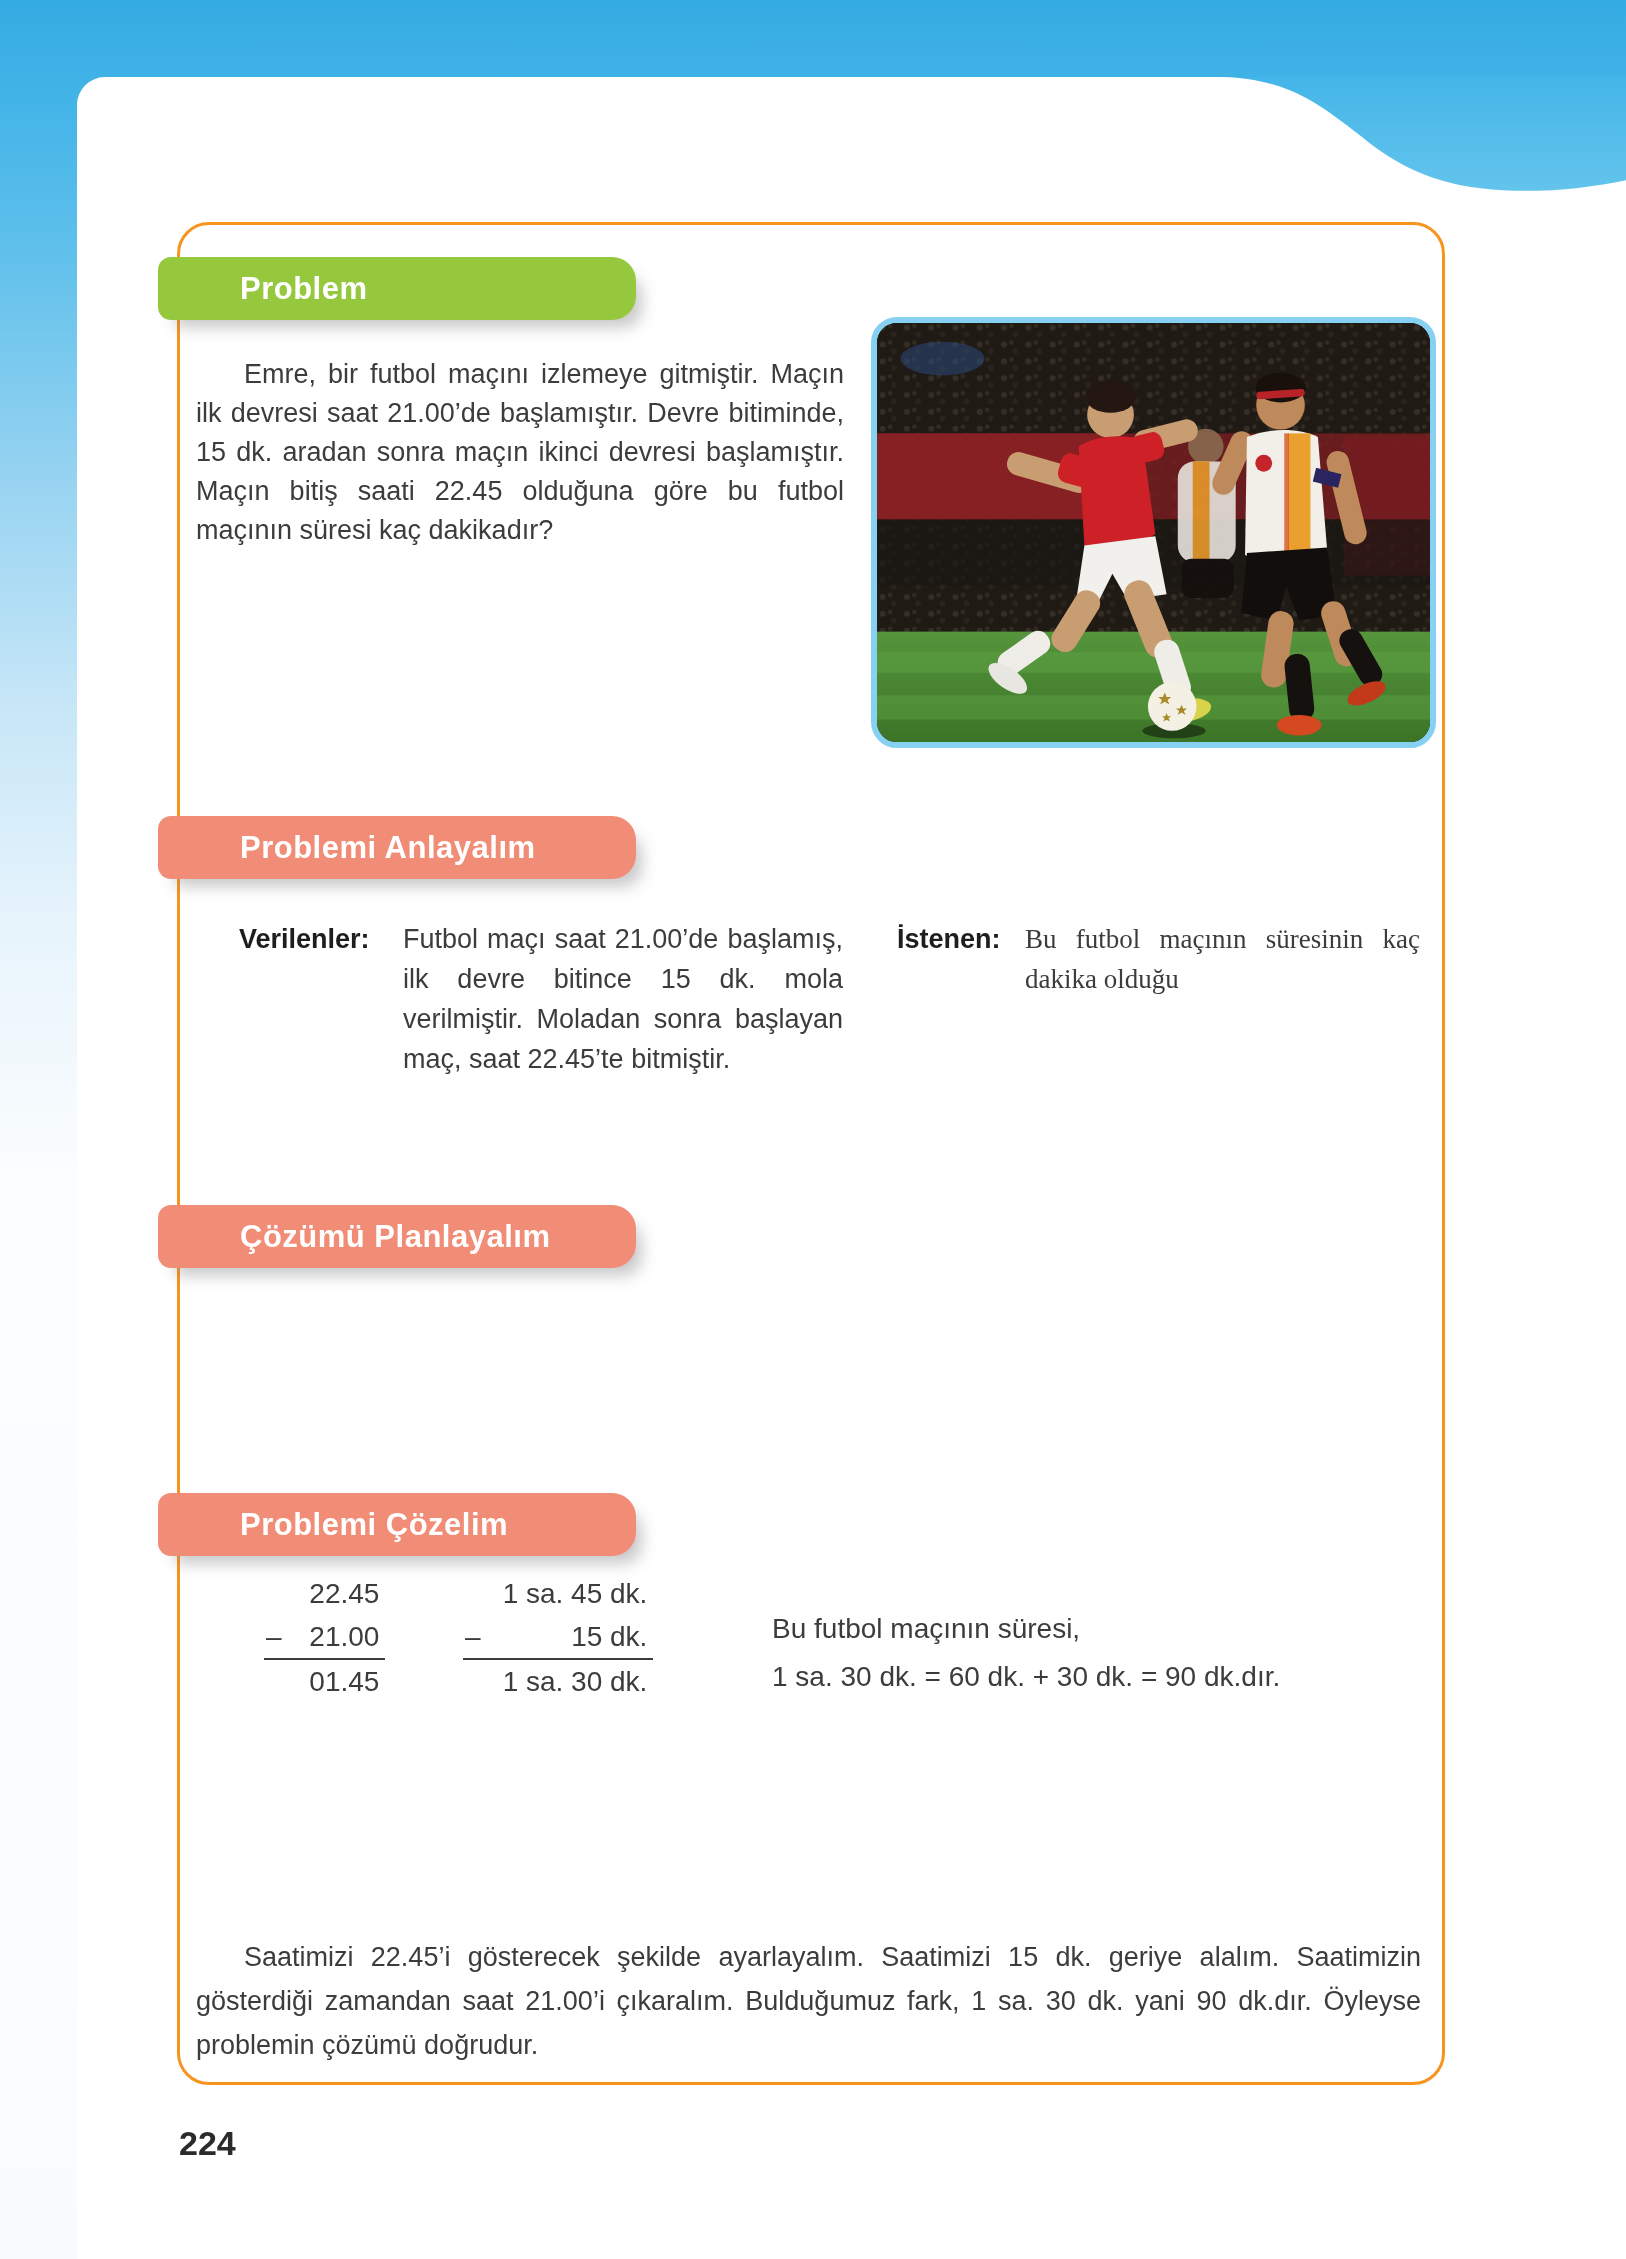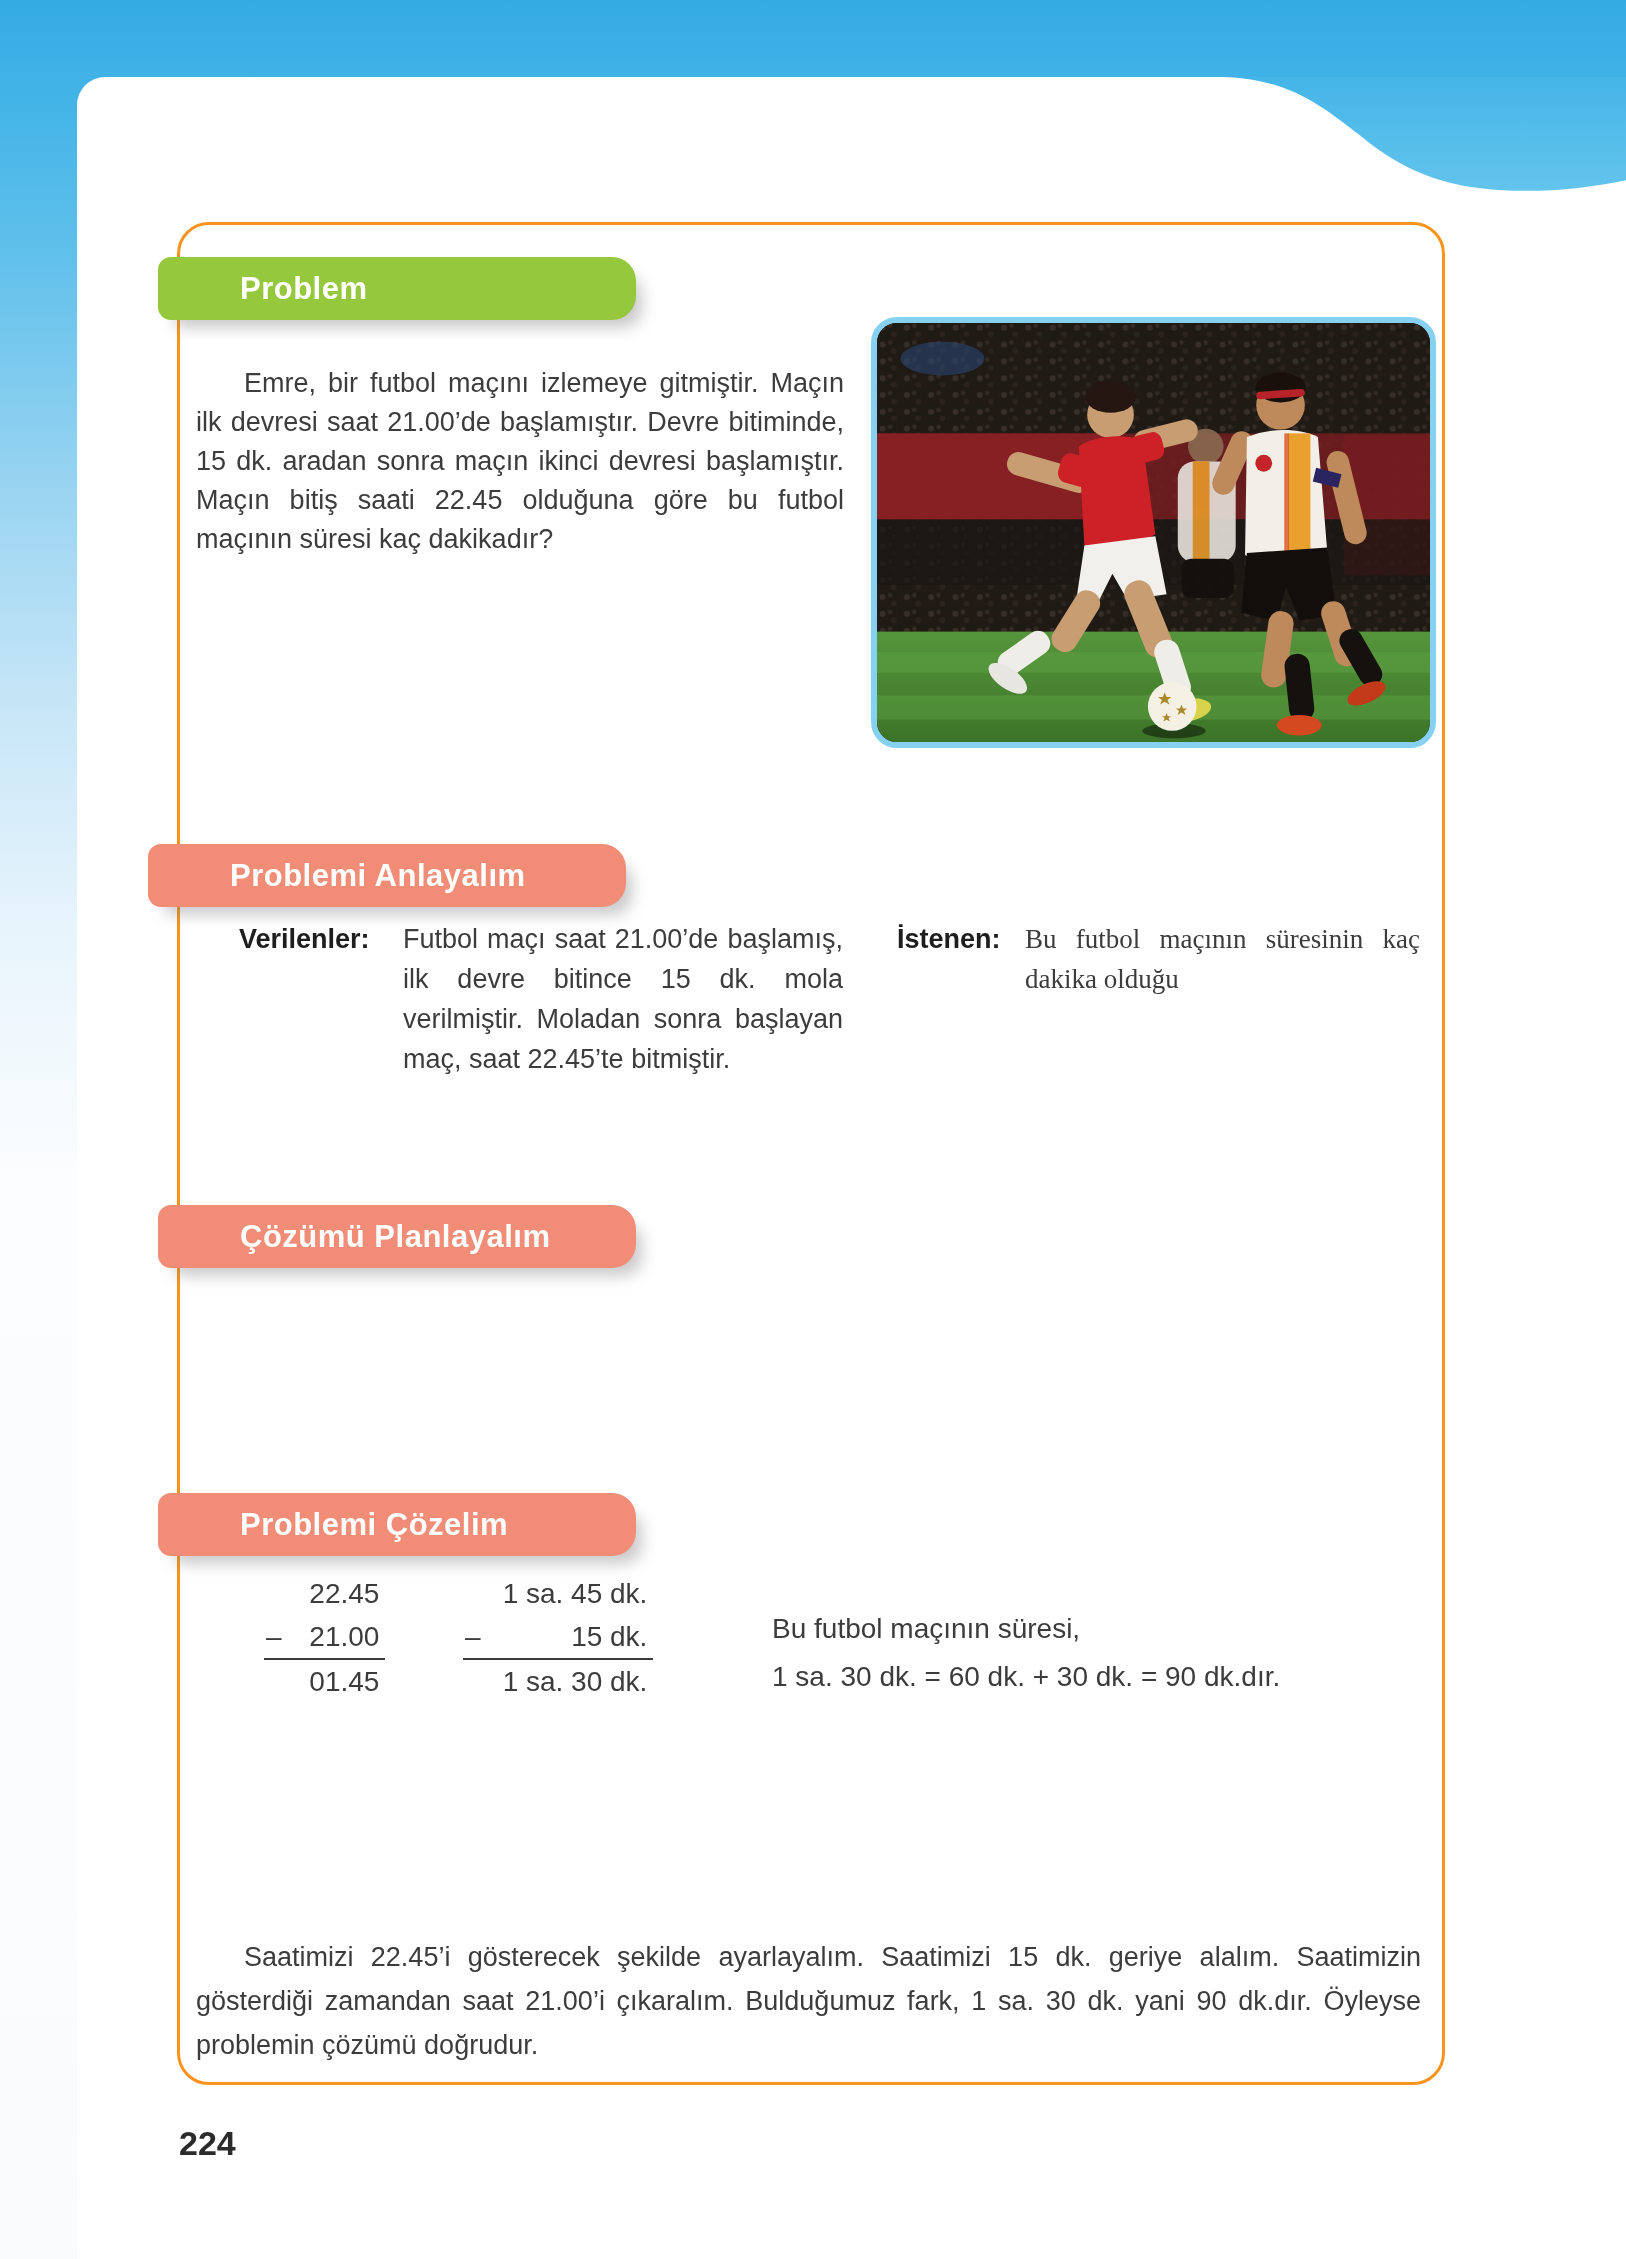--- a/index.html
+++ b/index.html
@@ -27,29 +27,29 @@
   }
   .badge{
     position:absolute; height:63px; line-height:63px;
     padding-left:82px; box-sizing:border-box;
     border-radius:13px 24px 24px 13px;
     color:#ffffff; font-size:31px; font-weight:bold; letter-spacing:0.5px;
     box-shadow:11.2px 13px 15px -5.6px rgba(110,110,110,.38);
     white-space:nowrap;
   }
   .badge-green { background:#96C83D; left:158px; top:257px;  width:478px; }
-  .badge-s1    { background:#F18D76; left:148px; top:816px;  width:478px;margin-top:28px; }
+  .badge-s1    { background:#F18D76; left:158px; top:816px;  width:478px; }
   .badge-s2    { background:#F18D76; left:158px; top:1205px; width:478px; }
   .badge-s3    { background:#F18D76; left:158px; top:1493px; width:478px; }
   .badge-blue  { background:#85D1F2; left:158px; top:1832px; width:737px; }
   .body-text{
     position:absolute; color:#3C3C3C; font-size:27px; line-height:39px;
     text-align:justify;
   }
-  .problem-text{ left:196px; top:364px; width:648px; text-indent:48px; }
+  .problem-text{ left:196px; top:355px; width:648px; text-indent:48px; }
   .given-label, .wanted-label{
     position:absolute; color:#1E1E1E; font-size:27px; font-weight:bold; line-height:40px;
     white-space:nowrap;
   }
   .given-label{ left:239px; top:919px; }
   .given-text{  left:403px; top:919px; width:440px; line-height:40px; }
   .wanted-label{ left:897px; top:919px; }
   .wanted-text{ left:1025px; top:919px; width:395px; line-height:40px;font-family:Liberation Serif, serif; }
   .plan-text{ left:196px; top:1294px; width:1232px; line-height:44px; text-indent:48px; }
   .check-text{ left:196px; top:1935px; width:1225px; line-height:44px; text-indent:48px; }

